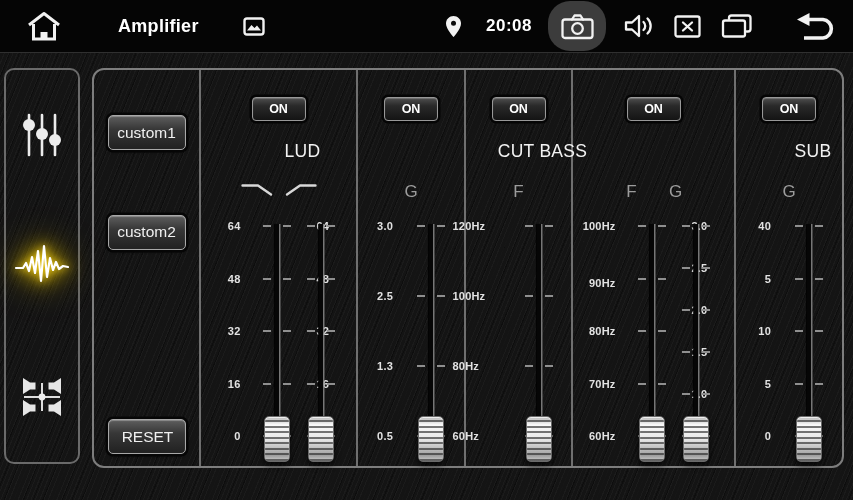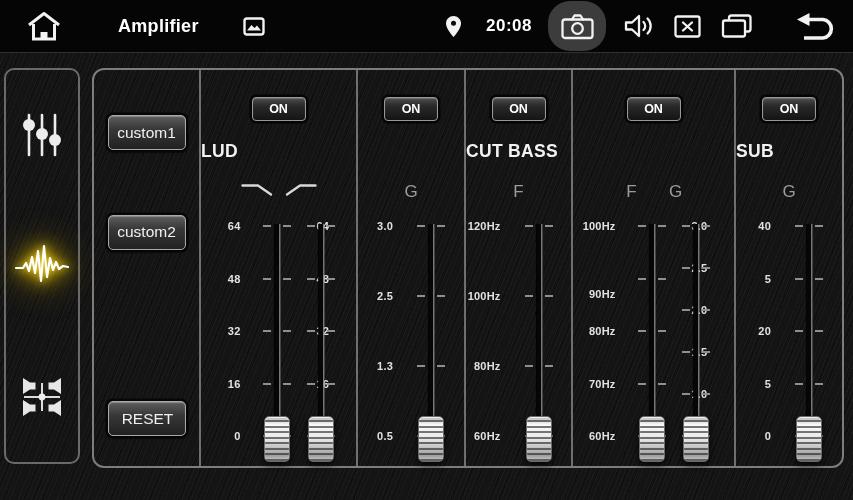--- a/index.html
+++ b/index.html
@@ -39,21 +39,21 @@
   .col-presets { width:107px; }
 
   .preset-btn { position:absolute; left:50%; transform:translateX(-50%); width:78px; height:35px; border-radius:5px; border:1px solid #a8a8a8; color:#f0f0f0; font-size:15.5px; font-family:"Liberation Sans", sans-serif; cursor:pointer;
     background:linear-gradient(180deg,#5e5e5e,#373737 40%,#232323 95%);
     box-shadow:0 0 0 2.5px #060606, inset 0 1px 1px rgba(255,255,255,0.3), 0 2px 3px rgba(0,0,0,0.55); }
 
   .on-btn { position:absolute; top:27px; left:50%; transform:translateX(-50%); width:54px; height:24px; border-radius:4px; border:1px solid #989898; color:#ffffff; font-size:12.5px; font-weight:bold; font-family:"Liberation Sans", sans-serif; cursor:pointer;
     background:linear-gradient(180deg,#4e4e4e,#2a2a2a 35%,#141414);
     box-shadow:0 0 0 2.5px #050505, inset 0 1px 1px rgba(255,255,255,0.22); }
 
-  .col-title { position:absolute; top:71px; left:0; width:100%; color:#f2f2f2; font-size:17.5px; font-weight:bold; letter-spacing:0.3px; }
+  .col-title { position:absolute; top:71px; left:0; width:100%; text-align:center; color:#f2f2f2; font-size:17.5px; font-weight:normal; letter-spacing:0.3px;padding-left:24px; }
 
   .header-row { position:absolute; top:112px; left:0; right:0; height:24px; }
   .header-item { position:absolute; transform:translateX(-50%); display:flex; justify-content:center; }
   .gain-label { color:#9c9c9c; font-size:17px; font-weight:normal; }
 
   .slider-row { position:absolute; top:145px; left:0; right:0; bottom:4px; }
   .track-zone { position:absolute; top:0; bottom:0; width:40px; transform:translateX(-20px); margin-left:20px; }
   .track-zone { transform:none; } 
   .track { position:absolute; left:18px; top:9px; bottom:8px; width:4px; background:#060606;
     box-shadow:1.5px 0 0 rgba(135,135,135,0.85), -1px 0 1px rgba(0,0,0,0.9); }
@@ -181,21 +181,21 @@
                 </g>
               </g>
             </svg>
           </span>
         </div>
       </aside>
     <main class="panel">
       <section class="col col-presets">
           <button class="preset-btn" style="top: 45px;">custom1</button>
           <button class="preset-btn" style="top: 144.5px;">custom2</button>
-          <button class="preset-btn" style="top: 331px; padding-left: 8px;">RESET</button>
+          <button class="preset-btn" style="top: 349px; padding-left: 8px;">RESET</button>
         </section>
     <section class="col" style="width: 157px;">
           <button class="on-btn">ON</button>
           <div class="col-title">LUD</div>
           <div class="header-row">
             <span class="header-item icon" style="left:calc(50% + -22px)">
               <svg width="32" height="15" viewBox="0 0 32 15">
                 <path d="M1.5 3.5 H17 L30 12.5" fill="none" stroke="#d8d8d8" stroke-width="2.4" stroke-linecap="round" stroke-linejoin="round"></path>
               </svg>
             </span>
@@ -276,21 +276,21 @@
             </div>
           </div>
         </section>
         <section class="col" style="width: 107px;">
           <button class="on-btn">ON</button>
           <div class="col-title">CUT BASS</div>
           <div class="header-row">
             <span class="header-item gain-label" style="left:calc(50% + 0px)">F</span>
           </div>
           <div class="slider-row">
-            <div class="tick-labels" style="right:calc(50% + 18px);text-align:right">
+            <div class="tick-labels" style="right:calc(50% + 18px);">
               <div class="tick-label" style="top:3.0px">120Hz</div>
               <div class="tick-label" style="top:73.0px">100Hz</div>
               <div class="tick-label" style="top:143.0px">80Hz</div>
               <div class="tick-label" style="top:213.0px">60Hz</div>
             </div>
             <div class="track-zone" style="left:calc(50% + -20px)">
               <div class="track"></div>
               <i class="dash l" style="top:10.0px"></i>
               <i class="dash r" style="top:10.0px"></i>
               <i class="dash l" style="top:80.0px"></i>
@@ -305,21 +305,21 @@
         </section>
         <section class="col" style="width: 163px;">
           <button class="on-btn">ON</button>
           <div class="header-row">
             <span class="header-item gain-label" style="left:calc(50% + -22px)">F</span>
             <span class="header-item gain-label" style="left:calc(50% + 22px)">G</span>
           </div>
           <div class="slider-row">
             <div class="tick-labels" style="right:calc(50% + 38px);text-align:right">
               <div class="tick-label" style="top:3.0px">100Hz</div>
-              <div class="tick-label" style="top:71px">90Hz</div>
+              <div class="tick-label" style="top:60px">90Hz</div>
               <div class="tick-label" style="top:108.0px">80Hz</div>
               <div class="tick-label" style="top:160.5px">70Hz</div>
               <div class="tick-label" style="top:213.0px">60Hz</div>
             </div>
             <div class="track-zone" style="left:calc(50% + -42px)">
               <div class="track"></div>
               <i class="dash l" style="top:10.0px"></i>
               <i class="dash r" style="top:10.0px"></i>
               <i class="dash l" style="top:62.5px"></i>
               <i class="dash r" style="top:62.5px"></i>
@@ -360,21 +360,21 @@
         <section class="col" style="width: 106px;">
           <button class="on-btn">ON</button>
           <div class="col-title">SUB</div>
           <div class="header-row">
             <span class="header-item gain-label" style="left:calc(50% + 0px)">G</span>
           </div>
           <div class="slider-row">
             <div class="tick-labels" style="right:calc(50% + 18px);text-align:right">
               <div class="tick-label" style="top:3.0px">40</div>
               <div class="tick-label" style="top:55.5px">5</div>
-              <div class="tick-label" style="top:108.0px">20</div>
+              <div class="tick-label" style="top:108.0px">10</div>
               <div class="tick-label" style="top:160.5px">5</div>
               <div class="tick-label" style="top:213.0px">0</div>
             </div>
             <div class="track-zone" style="left:calc(50% + -20px)">
               <div class="track"></div>
               <i class="dash l" style="top:10.0px"></i>
               <i class="dash r" style="top:10.0px"></i>
               <i class="dash l" style="top:62.5px"></i>
               <i class="dash r" style="top:62.5px"></i>
               <i class="dash l" style="top:115.0px"></i>

